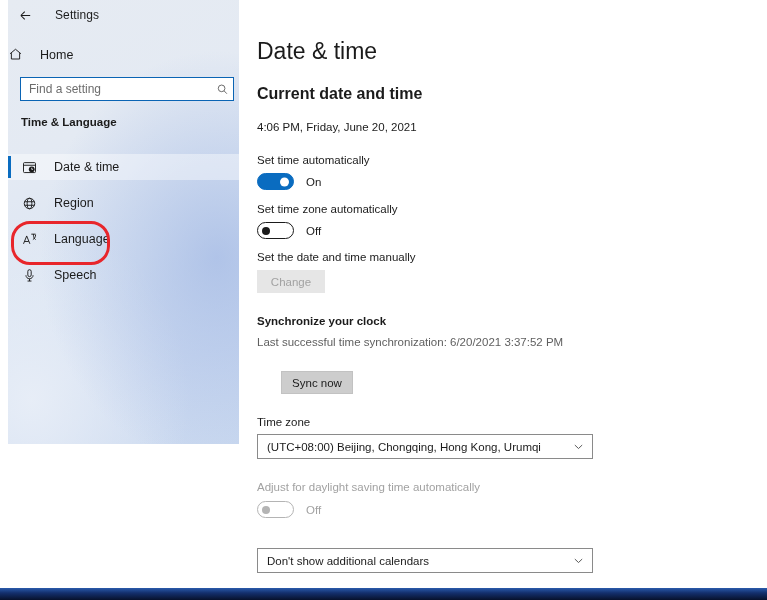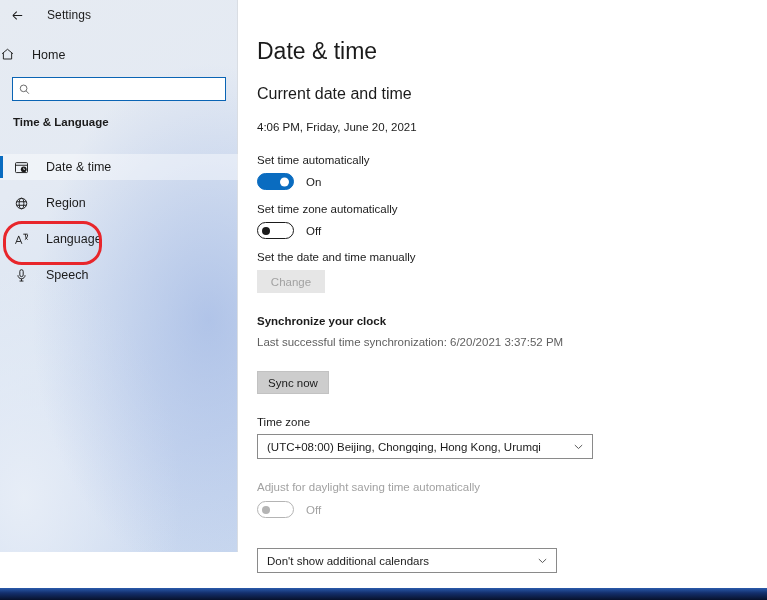--- a/index.html
+++ b/index.html
@@ -43,24 +43,24 @@
     top: 0;
     width: 767px;
     height: 588px;
     background: #ffffff;
     overflow: hidden;
   }
 
   
   #sidebar {
     position: absolute;
-    left: 0;
+    left: 8px;
     top: 0;
     width: 238px;
-    height: 552px;
+    height: 444px;
     background:
       radial-gradient(120% 75% at 88% 58%, rgba(150,175,225,.60) 0%, rgba(150,175,225,0) 62%),
       radial-gradient(95% 60% at 10% 90%, rgba(232,238,247,.95) 0%, rgba(232,238,247,0) 70%),
       linear-gradient(155deg, #e6ebf2 0%, #e4eaf3 30%, #dbe5f3 58%, #cfdcf1 80%, #c9d8ef 100%);
     border-right: 1px solid #d9dde3;
     box-sizing: border-box;
   }
 
   .titlebar-left {
     position: absolute;
@@ -196,21 +196,21 @@
     font-size: 23px;
     color: #1b1b1b;
     font-weight: normal;
     margin: 0;
   }
   .section-title {
     position: absolute;
     left: 18px;
     font-size: 16px;
     color: #1b1b1b;
-    font-weight: normal;
+    font-weight: bold;
     margin: 0;
   }
   .body-text {
     position: absolute;
     left: 18px;
     font-size: 11.5px;
     color: #1b1b1b;
     white-space: nowrap;
   }
   .body-text.muted { color: #5f5f5f; }
@@ -307,20 +307,21 @@
       <span class="ico">
         <svg width="15" height="15" viewBox="0 0 16 16" fill="none" stroke="currentColor" stroke-width="1">
           <path d="M2.2 7.2 8 2.4l5.8 4.8"></path>
           <path d="M3.6 6.5v6.3h8.8V6.5"></path>
         </svg>
       </span>
       <span class="lbl">Home</span>
     </div>
 
     <div class="search-wrap">
+      <input type="text" placeholder="Find a setting" style="">
       <span class="search-icon">
         <svg width="13" height="13" viewBox="0 0 16 16" fill="none" stroke="currentColor" stroke-width="1">
           <circle cx="6.9" cy="6.6" r="4.1"></circle>
           <path d="M10 9.7 13.4 13.2"></path>
         </svg>
       </span>
     </div>
 
     <div class="group-title">Time &amp; Language</div>
 
@@ -421,41 +422,41 @@
         <div class="knob"></div>
       </div>
       <div class="switch-label">Off</div>
     </div>
 
     <div class="body-text" style="top:251px">Set the date and time manually</div>
     <button class="btn disabled" style="top:270px; width:68px; height:23px;" disabled="">Change</button>
 
     <div class="body-text" style="top:315px; font-weight:bold;">Synchronize your clock</div>
     <div class="body-text muted" style="top:336px">Last successful time synchronization: 6/20/2021 3:37:52 PM</div>
-    <button class="btn enabled" style="top:371px; width:72px; height:23px;">Sync now</button>
+    <button class="btn enabled" style="top:371px; width:72px; height:23px;margin-left:24px;">Sync now</button>
 
     <div class="body-text" style="top:416px">Time zone</div>
     <div class="combo" style="top:434px; width:336px;">
       <span class="val">(UTC+08:00) Beijing, Chongqing, Hong Kong, Urumqi</span>
       <span class="chev">
         <svg width="11" height="11" viewBox="0 0 12 12" fill="none" stroke="currentColor" stroke-width="1">
           <path d="M2 4.4 6 8.2 10 4.4"></path>
         </svg>
       </span>
     </div>
 
     <div class="body-text disabled" style="top:481px">Adjust for daylight saving time automatically</div>
     <div class="toggle-row" style="top:501px">
       <div class="switch off disabled">
         <div class="knob"></div>
       </div>
       <div class="switch-label disabled">Off</div>
     </div>
 
-    <div class="combo" style="top:548px; width:300px;gap:48px;">
+    <div class="combo" style="top:548px; width:336px;gap:48px;">
       <span class="val">Don't show additional calendars</span>
       <span class="chev">
         <svg width="11" height="11" viewBox="0 0 12 12" fill="none" stroke="currentColor" stroke-width="1">
           <path d="M2 4.4 6 8.2 10 4.4"></path>
         </svg>
       </span>
     </div>
 
   </div>
 </div>

